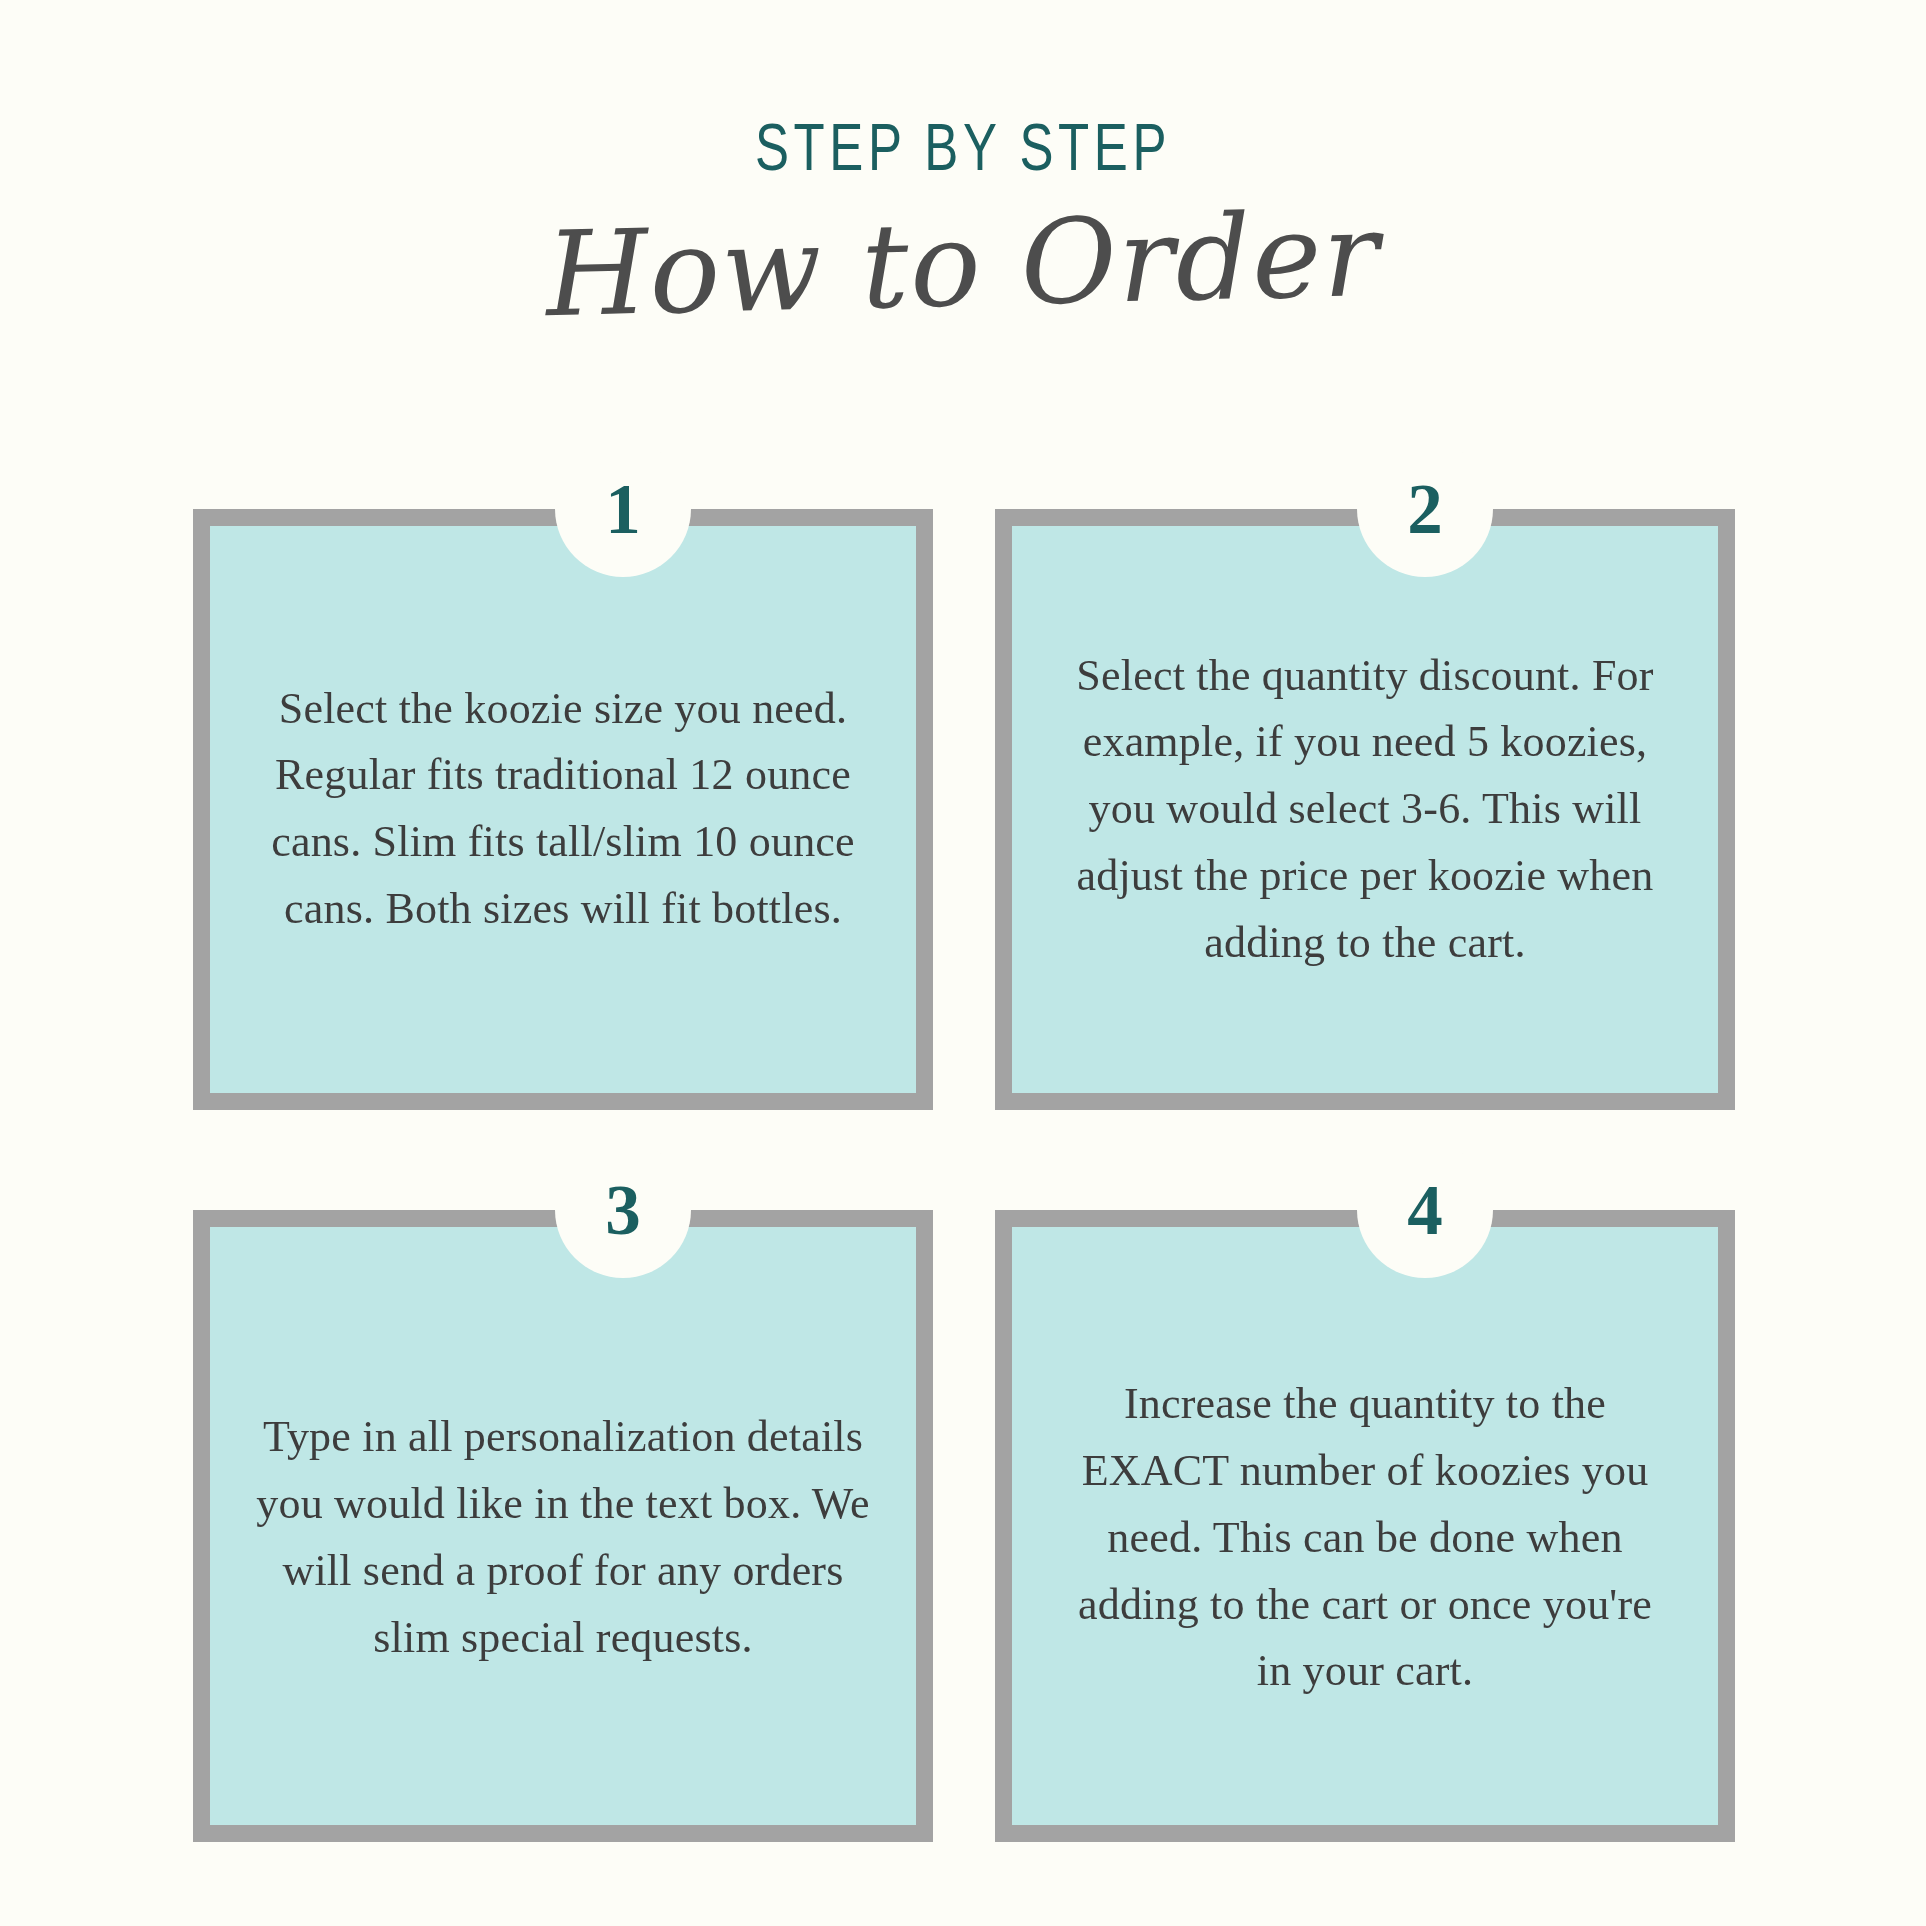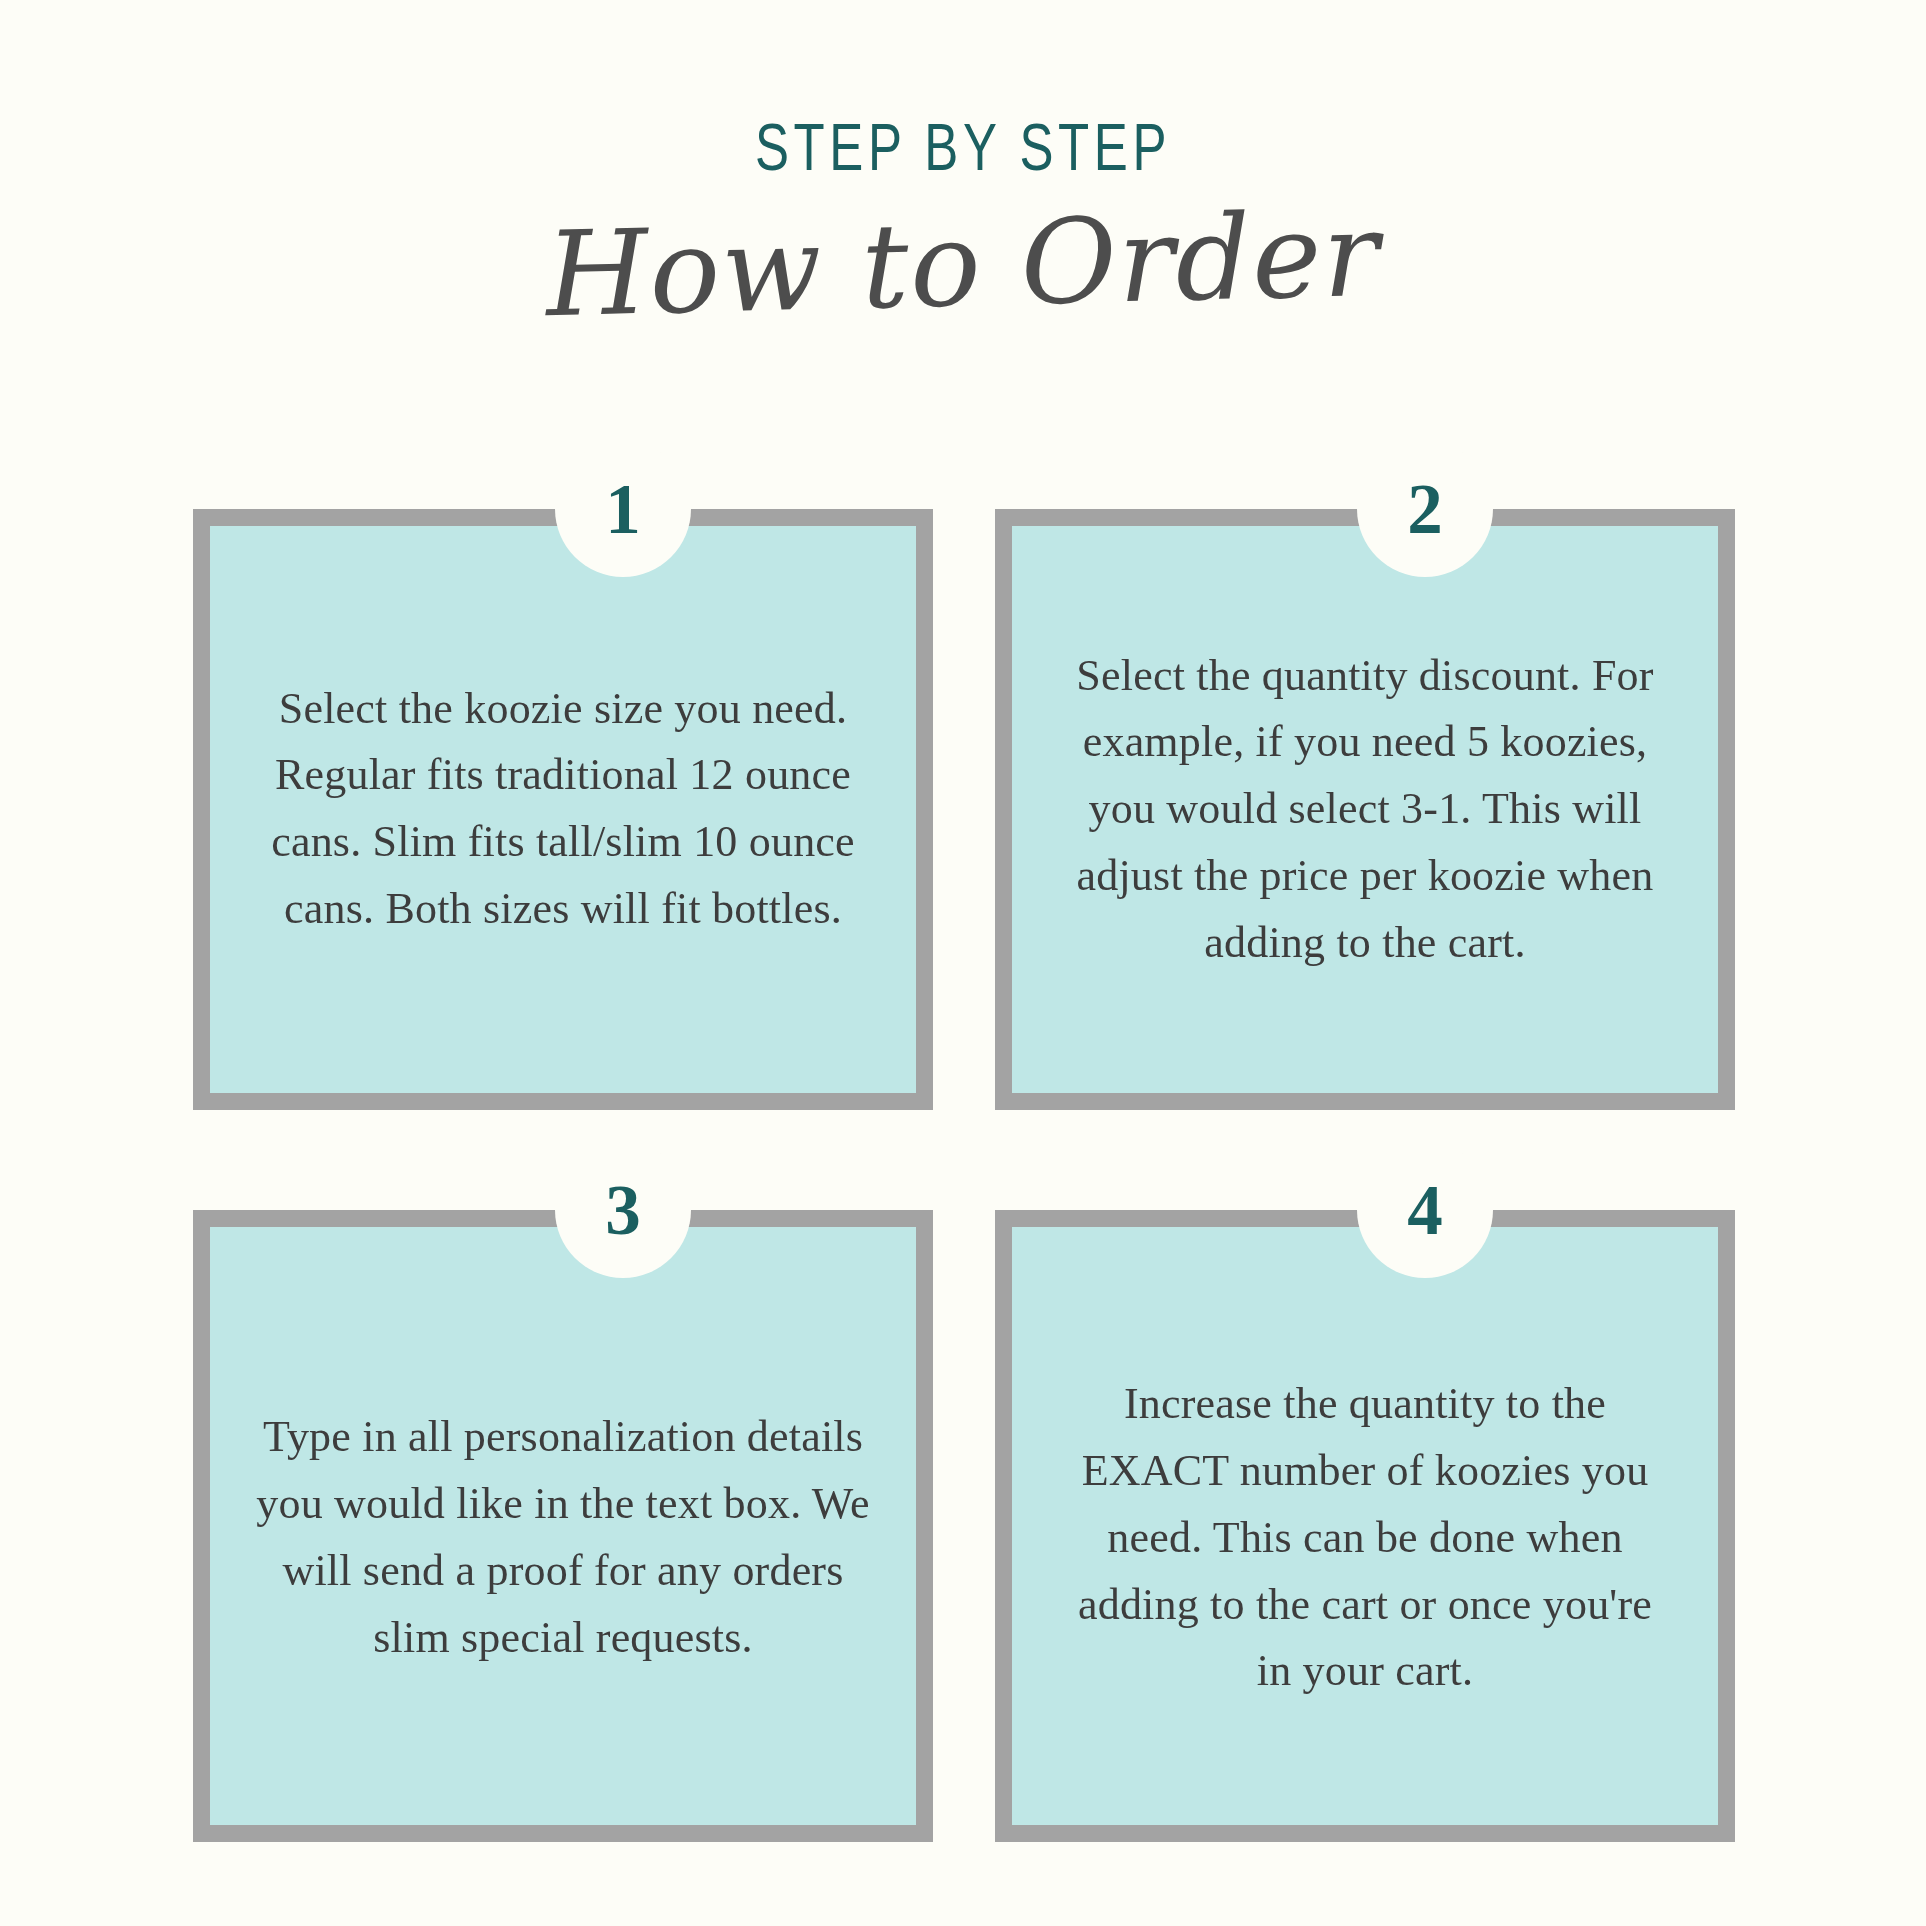--- a/index.html
+++ b/index.html
@@ -126,21 +126,21 @@
 
     <div class="card col-left row-1">
       <div class="card-box">
         <div class="card-text">Select the koozie size you need.  Regular fits traditional 12 ounce cans. Slim fits tall/slim 10 ounce cans. Both sizes will fit bottles.</div>
       </div>
       <div class="badge">1</div>
     </div>
 
     <div class="card col-right row-1">
       <div class="card-box">
-        <div class="card-text">Select the quantity discount. For example, if you need 5 koozies, you would select 3-1. This will adjust the price per koozie when adding to the cart.</div>
+        <div class="card-text">Select the quantity discount. For example, if you need 5 koozies, you would select 3-6. This will adjust the price per koozie when adding to the cart.</div>
       </div>
       <div class="badge">2</div>
     </div>
 
     <div class="card col-left row-2">
       <div class="card-box">
         <div class="card-text">Type in all personalization details you would like in the text box. We will send a proof for any orders slim special requests.</div>
       </div>
       <div class="badge">3</div>
     </div>

